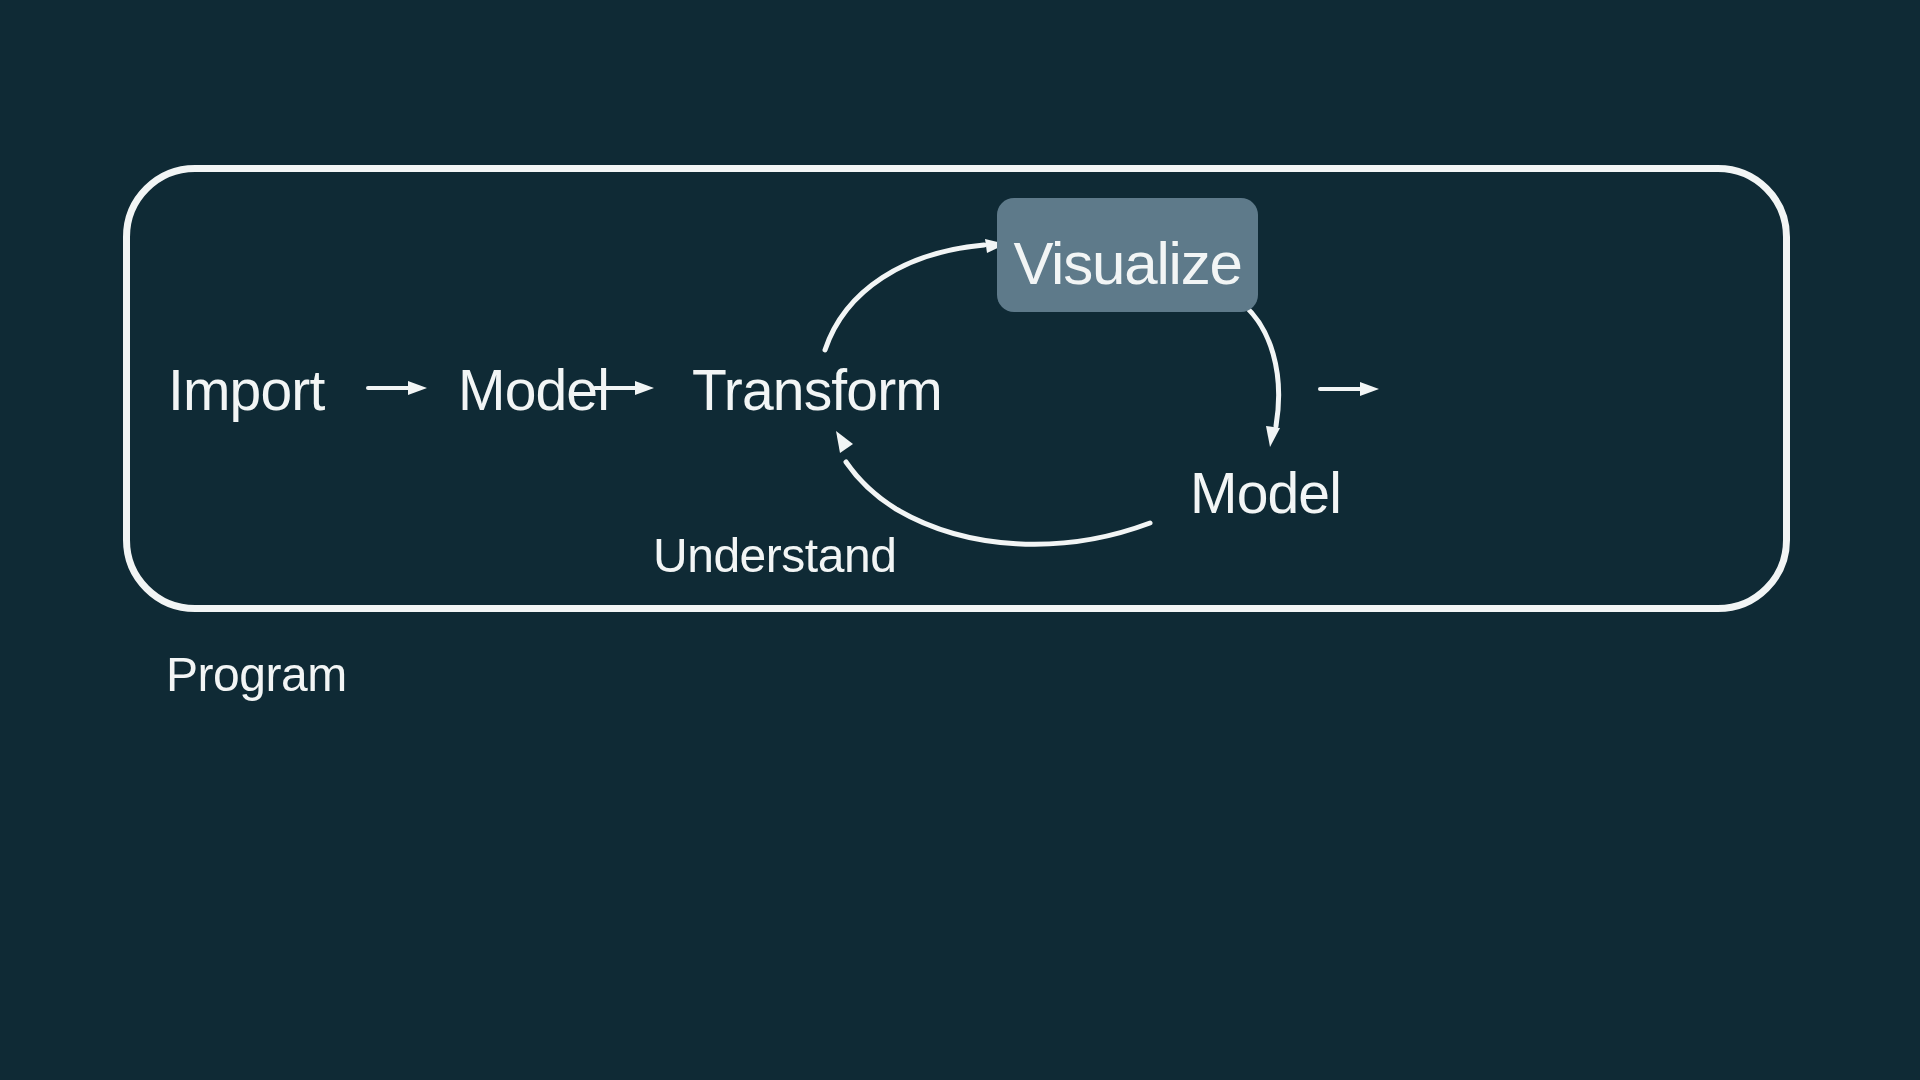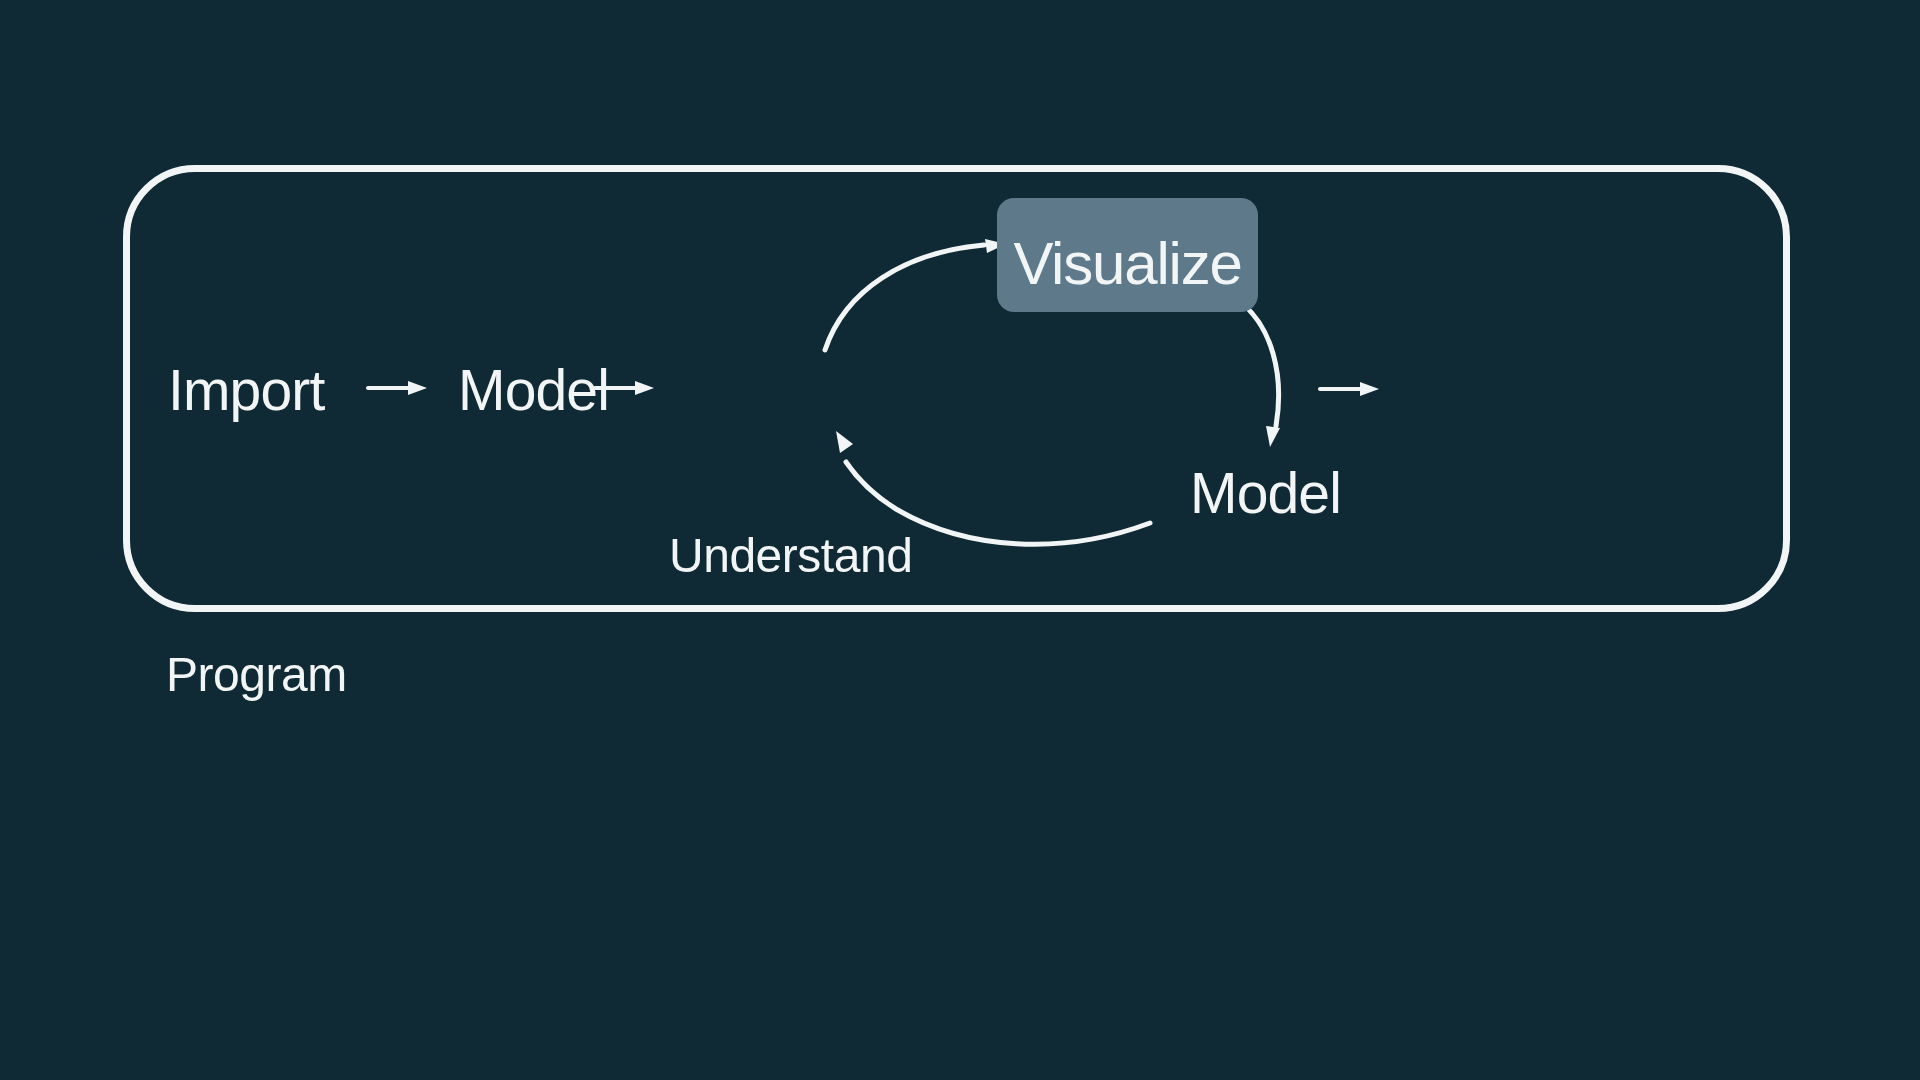--- a/index.html
+++ b/index.html
@@ -31,21 +31,21 @@
   .node-model{left:1162px;top:465px;margin-left:28px;}
   .node-communicate{left:1405px;top:362px;}
   .visualize-box{
     position:absolute;left:997px;top:198px;width:261px;height:114px;
     background:var(--hl);border-radius:17px;
   }
   .node-visualize{
     left:997px;top:234px;width:261px;text-align:center;
     font-size:60px;letter-spacing:-0.02em;
   }
-  .label-understand{left:653px;top:532px;margin-left:16px;}
+  .label-understand{left:653px;top:532px;}
   .label-program{left:166px;top:651px;}
   .arrows{position:absolute;inset:0;pointer-events:none;}
   .arrows path.shaft{stroke:var(--ink);fill:none;stroke-linecap:round;}
   .arrows path.curve{stroke-width:5px;}
   .arrows path.straight{stroke-width:4px;}
   .arrows polygon{fill:var(--ink);stroke:none;}
 </style>
 </head>
 <body>
 
@@ -85,20 +85,21 @@
       <polygon points="1379,389 1360,382 1360,396"></polygon>
     </g>
   </svg>
 
   <div class="visualize-box"></div>
 
   <span class="node node-import">Import</span>
 
   <span class="node node-tidy">Model</span>
 
+  <span class="node node-transform">Transform</span>
 
   <span class="node node-visualize">Visualize</span>
 
   <span class="node node-model">Model</span>
 
 
   <span class="small-label label-understand">Understand</span>
 
   <span class="small-label label-program">Program</span>
 

